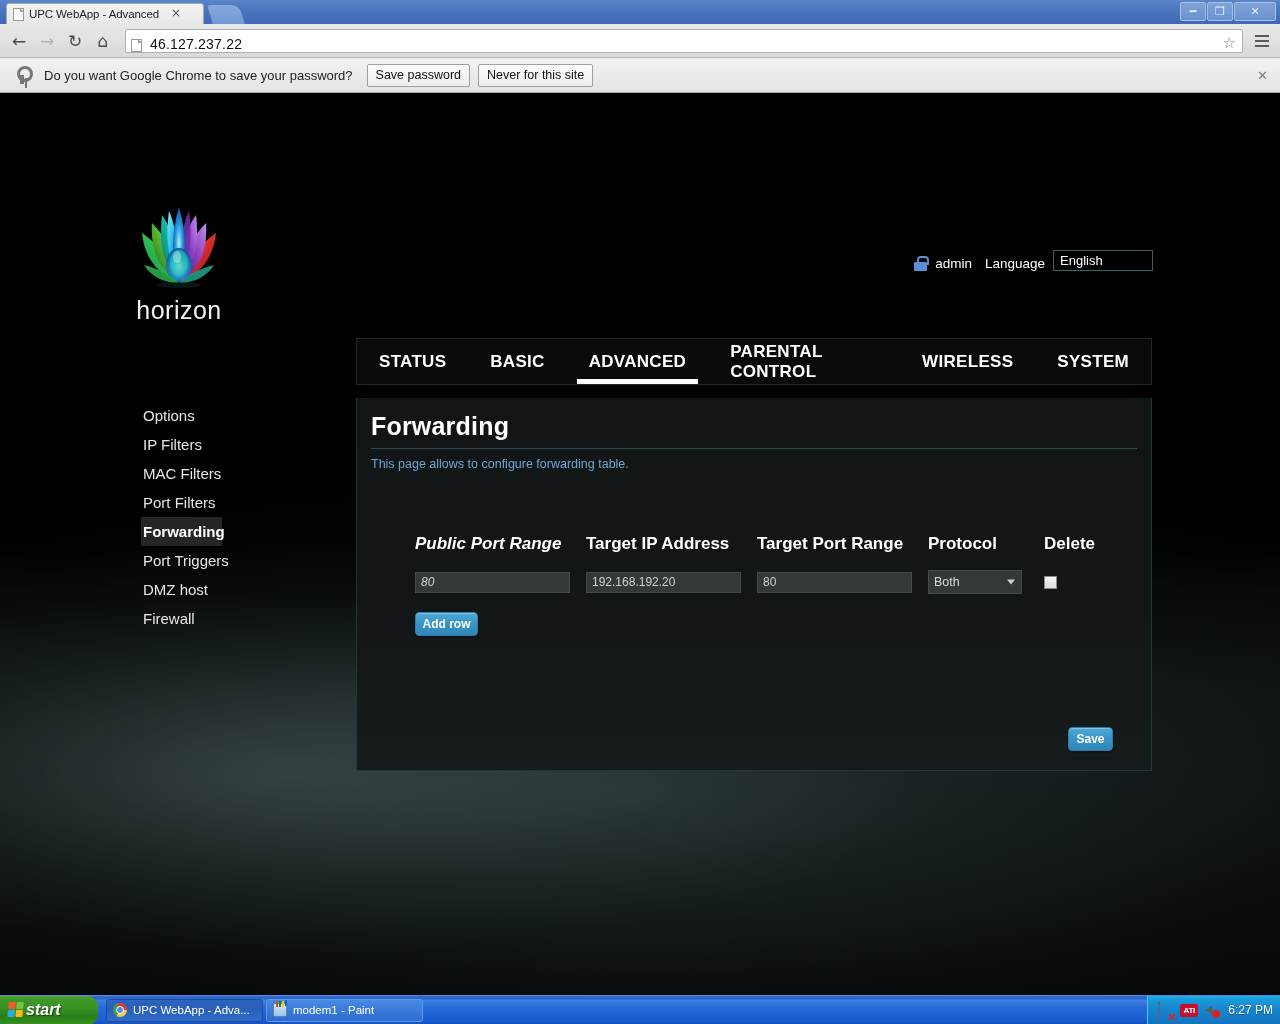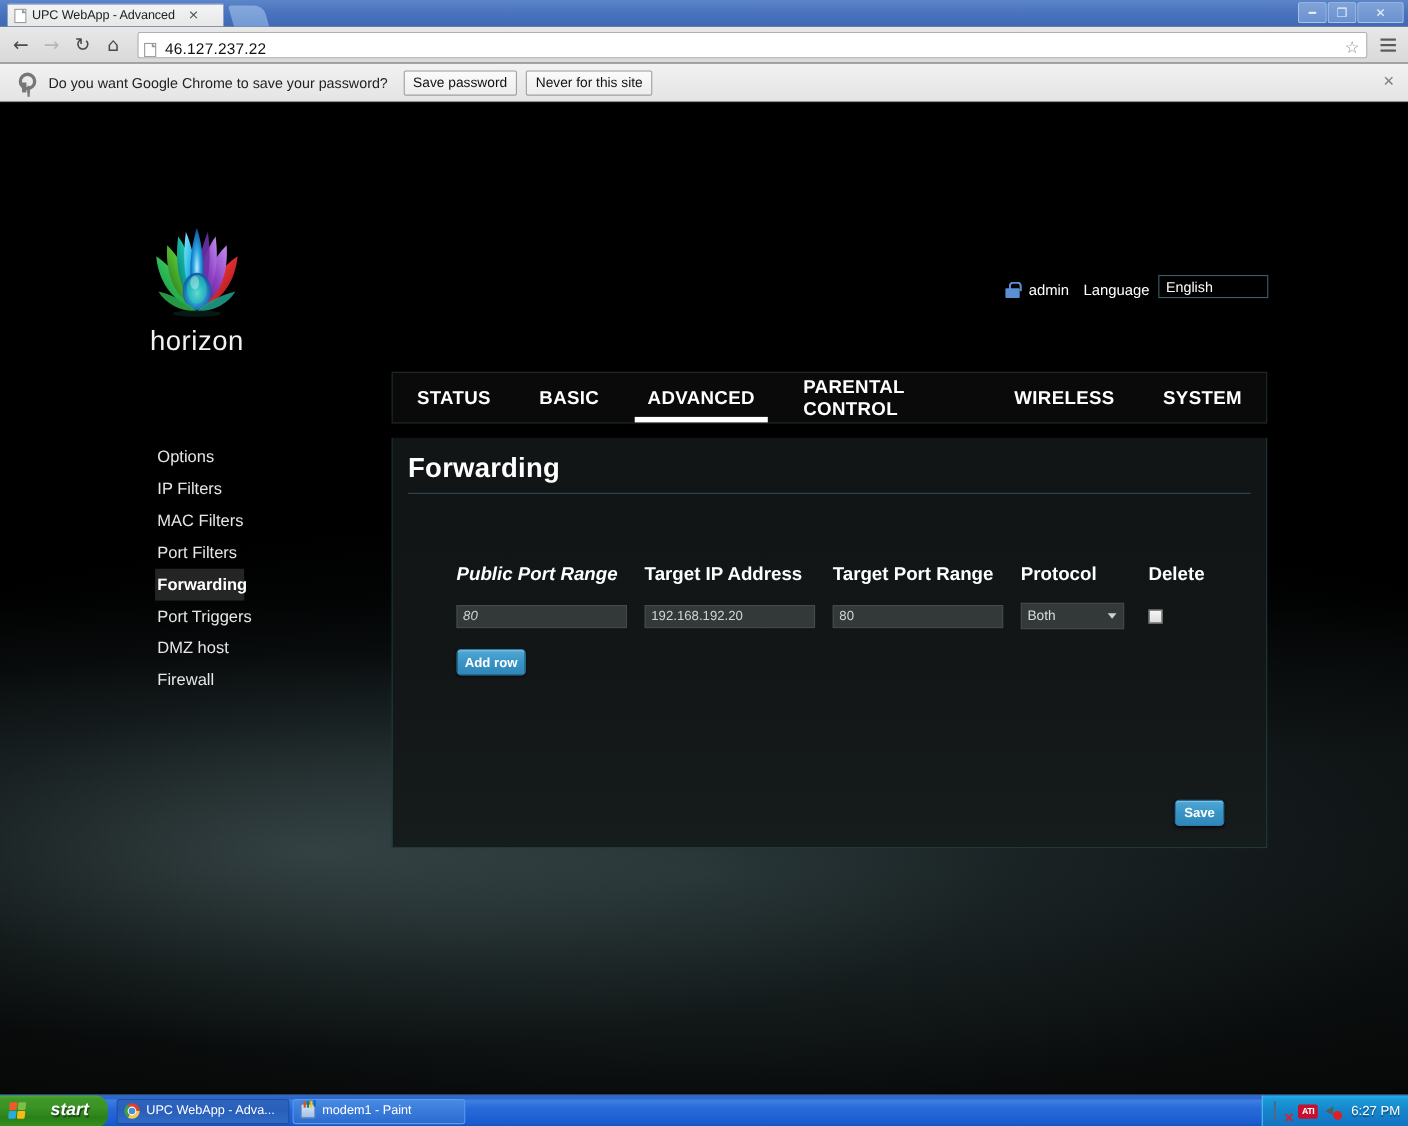--- a/index.html
+++ b/index.html
@@ -331,21 +331,21 @@
     position: absolute; left: 0; top: 995px;
     width: 1280px; height: 29px;
     background: linear-gradient(to bottom, #2f6fd4 0%, #2a64c8 8%, #3d7fe0 16%, #276ad8 42%, #1a5cd0 88%, #1452bf 100%);
     border-top: 1px solid #4e8ae8;
     display: flex; align-items: center;
   }
   .start {
     width: 98px; height: 29px;
     background: linear-gradient(to bottom, #52a832 0%, #41982a 10%, #399224 40%, #2a8018 70%, #36931f 100%);
     border-radius: 0 11px 11px 0;
-    display: flex; align-items: center; gap: 21px;
+    display: flex; align-items: center; gap: 1px;
     padding-left: 8px;
     flex: none;
   }
   .start-flag {
     width: 17px; height: 17px; position: relative; flex: none;
     transform: skewX(-6deg);
   }
   .start-flag i { position: absolute; width: 7px; height: 7px; border-radius: 1px; }
   .sf1 { left: 0; top: 0; background: #f05a28; }
   .sf2 { left: 8px; top: 0; background: #7ac043; }
@@ -568,20 +568,21 @@
       <div class="sideitem">Port Filters</div>
       <div class="sideitem active">Forwarding</div>
       <div class="sideitem">Port Triggers</div>
       <div class="sideitem">DMZ host</div>
       <div class="sideitem">Firewall</div>
     </div>
 
     <div class="panel">
       <div class="panel-title">Forwarding</div>
       <div class="panel-rule"></div>
+      <div class="panel-desc">This page allows to configure forwarding table.</div>
 
       <div class="table">
         <div class="thead">
           <div class="th col1">Public Port Range</div>
           <div class="th col2">Target IP Address</div>
           <div class="th col3">Target Port Range</div>
           <div class="th col4">Protocol</div>
           <div class="th col5">Delete</div>
         </div>
 

